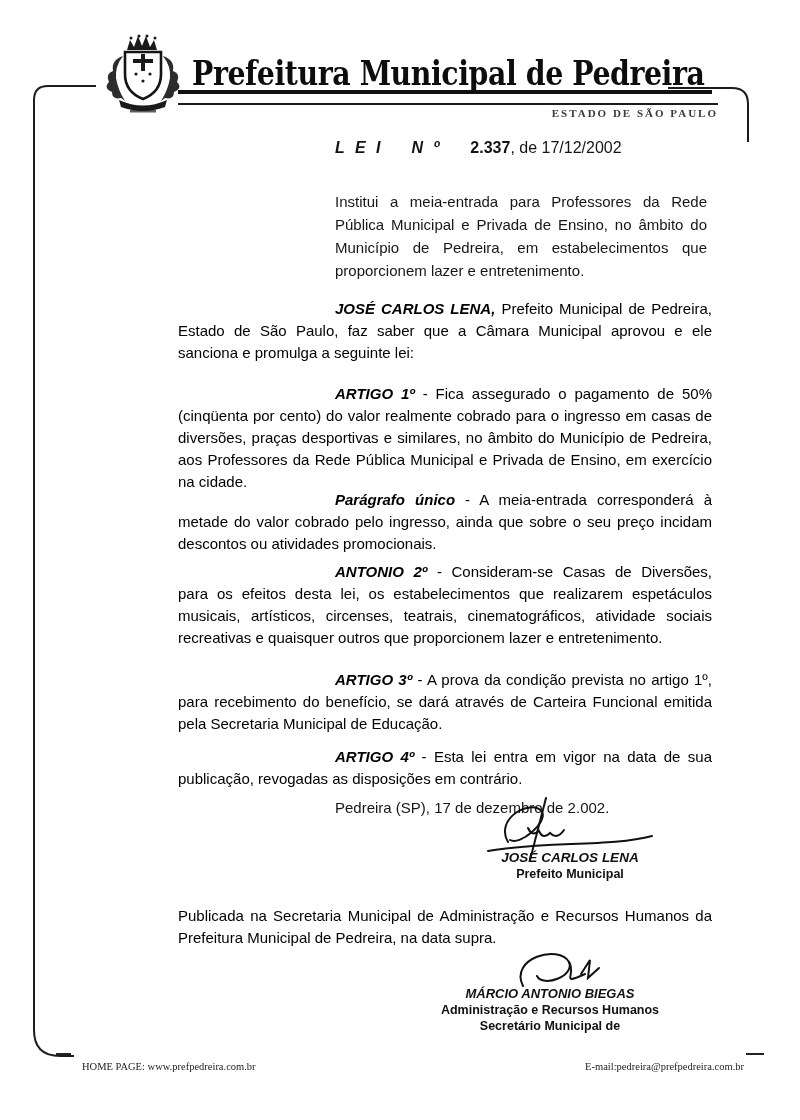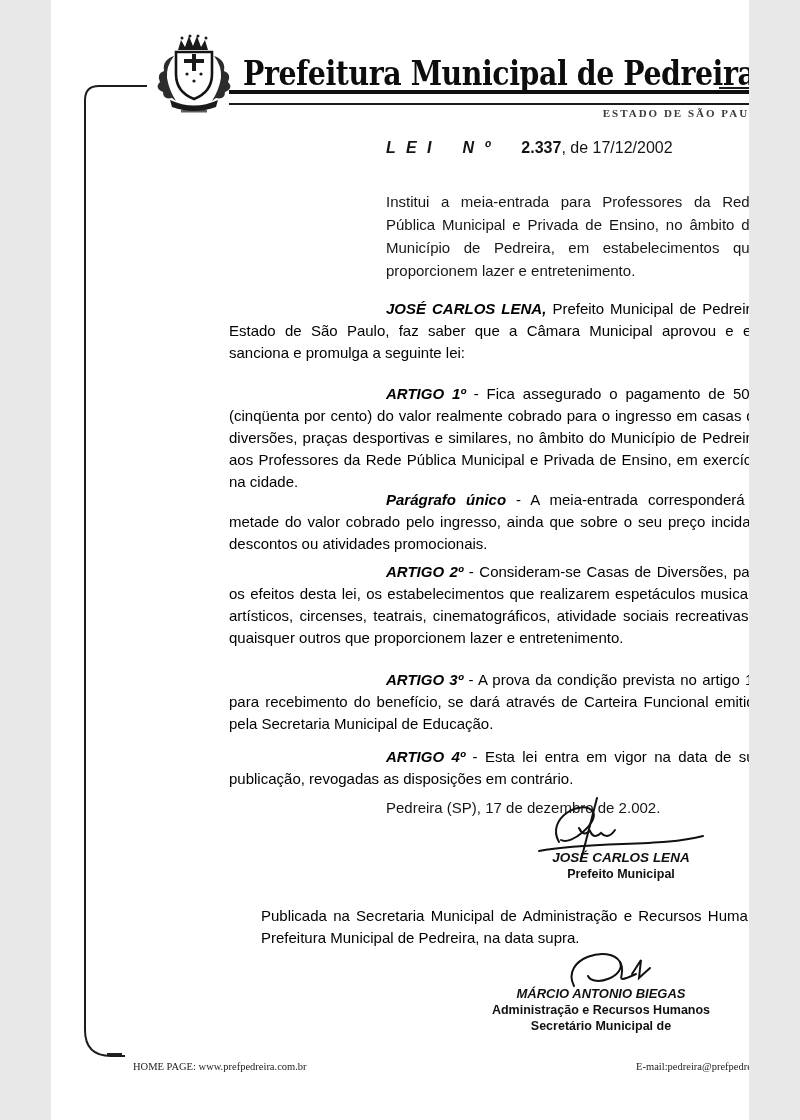--- a/index.html
+++ b/index.html
@@ -1,17 +1,17 @@
 <!DOCTYPE html>
 <html><head>
 <meta charset="utf-8">
 <style>
   html,body { margin:0; padding:0; background:#e8e8e8; }
   #page {
-    position:relative; width:698px; height:1120px; margin:0 auto;
+    position:relative; width:800px; height:1120px; margin:0 auto;
     background:#ffffff; overflow:hidden;
     font-family:"Liberation Sans", sans-serif; color:#141414;
   }
   .abs { position:absolute; }
 
   
   #crest { left:100px; top:34px; }
   #org-title {
     left:192px; top:54px; margin:0; white-space:nowrap;
     font-family:"DejaVu Serif", serif; font-weight:bold; font-size:33px;
@@ -49,21 +49,21 @@
   
   .sigblock { position:absolute; text-align:center; color:#101010; }
   #sig1 { left:455px; top:796px; width:230px; }
   #sig1 svg { position:absolute; left:25px; top:0px; }
   #sig1 .sig-name { margin:54px 0 0 0; font-size:13.5px; font-weight:bold; font-style:italic; }
   #sig2 { left:415px; top:950px; width:270px; }
   #sig2 svg { position:absolute; left:78px; top:-2px; }
   #sig2 .sig-name { margin:36px 0 0 0; font-size:13px; font-weight:bold; font-style:italic; }
   .sig-role { margin:2px 0 0 0; font-size:12.5px; font-weight:bold; }
 
-  #publication { top:905px;margin-left:32px; }
+  #publication { top:905px; }
 
   
   #footer-line1 {
     left:82px; top:1048px; width:662px; font-size:9px; letter-spacing:0px;
     color:#222; white-space:nowrap;
   }
   #footer-line2 {
     left:82px; top:1061px; width:662px; display:flex; justify-content:space-between;
     font-family:"Liberation Serif", serif; font-size:10.5px; color:#222;
   }
@@ -116,21 +116,21 @@
     <span class="lead">JOSÉ CARLOS LENA,</span><span> Prefeito Municipal de Pedreira, Estado de São Paulo, faz saber que a Câmara Municipal aprovou e ele sanciona e promulga a seguinte lei:</span>
   </p>
 
   <p class="body-par indent" style="top:383px">
     <span class="lead">ARTIGO 1º</span><span> - Fica assegurado o pagamento de 50% (cinqüenta por cento) do valor realmente cobrado para o ingresso em casas de diversões, praças desportivas e similares, no âmbito do Município de Pedreira, aos Professores da Rede Pública Municipal e Privada de Ensino, em exercício na cidade.</span>
   </p>
   <p class="body-par indent" style="top:489px">
     <span class="lead">Parágrafo único</span><span> - A meia-entrada corresponderá à metade do valor cobrado pelo ingresso, ainda que sobre o seu preço incidam descontos ou atividades promocionais.</span>
   </p>
   <p class="body-par indent" style="top:561px">
-    <span class="lead">ARTIGO 2º</span><span> - Consideram-se Casas de Diversões, para os efeitos desta lei, os estabelecimentos que realizarem espetáculos musicais, artísticos, circenses, teatrais, cinematográficos, atividade sociais recreativas e quaisquer outros que proporcionem lazer e entretenimento.</span>
+    <span class="lead">ANTONIO 2º</span><span> - Consideram-se Casas de Diversões, para os efeitos desta lei, os estabelecimentos que realizarem espetáculos musicais, artísticos, circenses, teatrais, cinematográficos, atividade sociais recreativas e quaisquer outros que proporcionem lazer e entretenimento.</span>
   </p>
   <p class="body-par indent" style="top:669px">
     <span class="lead">ARTIGO 3º</span><span> - A prova da condição prevista no artigo 1º, para recebimento do benefício, se dará através de Carteira Funcional emitida pela Secretaria Municipal de Educação.</span>
   </p>
   <p class="body-par indent" style="top:746px">
     <span class="lead">ARTIGO 4º</span><span> - Esta lei entra em vigor na data de sua publicação, revogadas as disposições em contrário.</span>
   </p>
 
   <p id="dateline">Pedreira (SP), 17 de dezembro de 2.002.</p>
 

